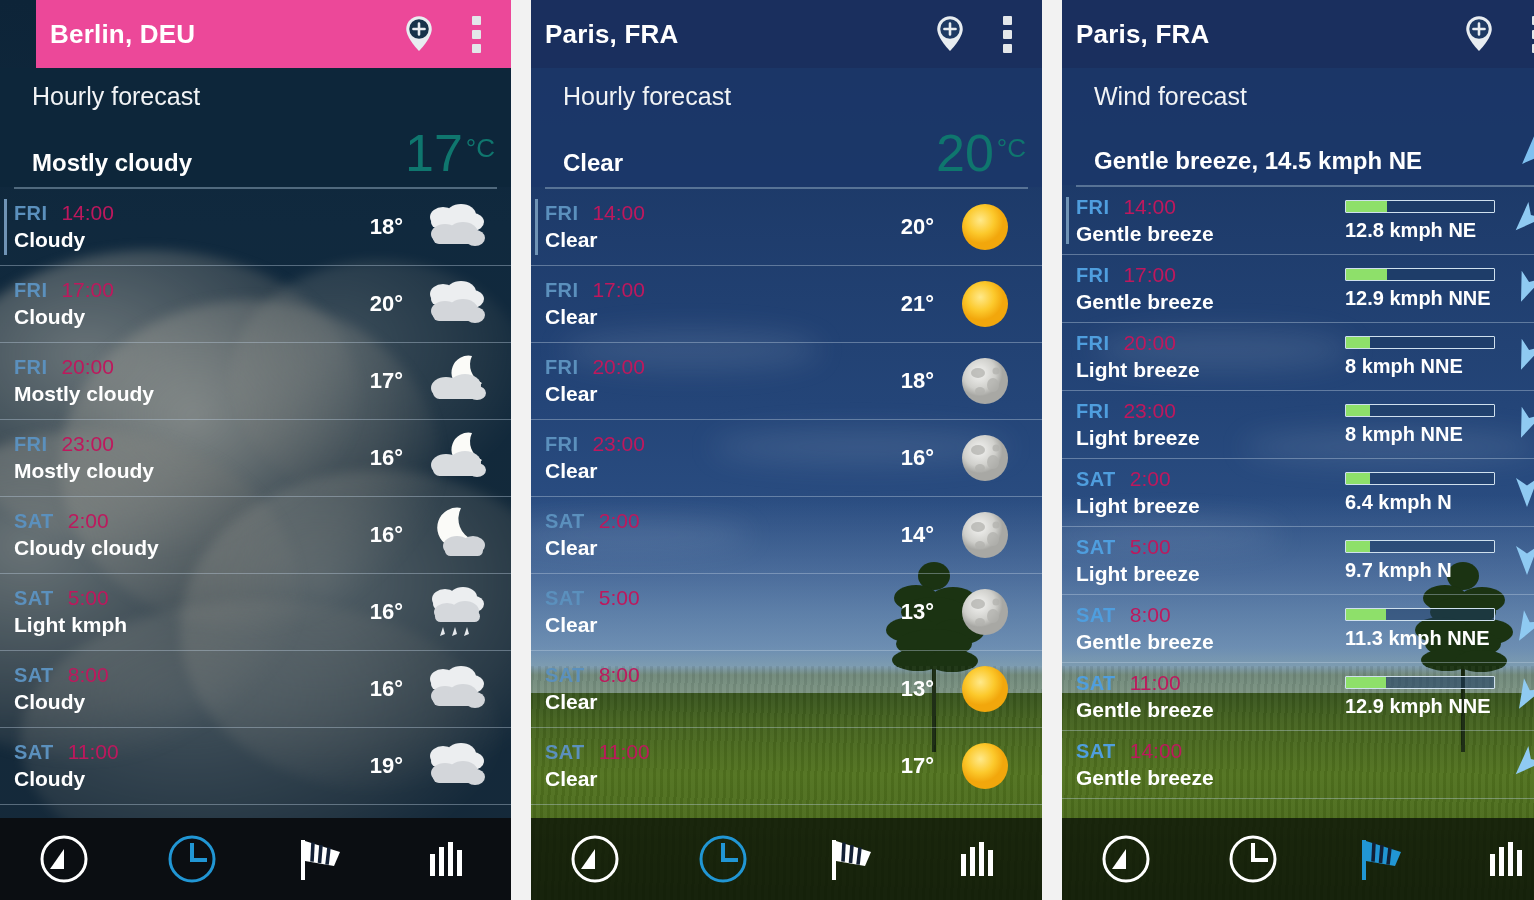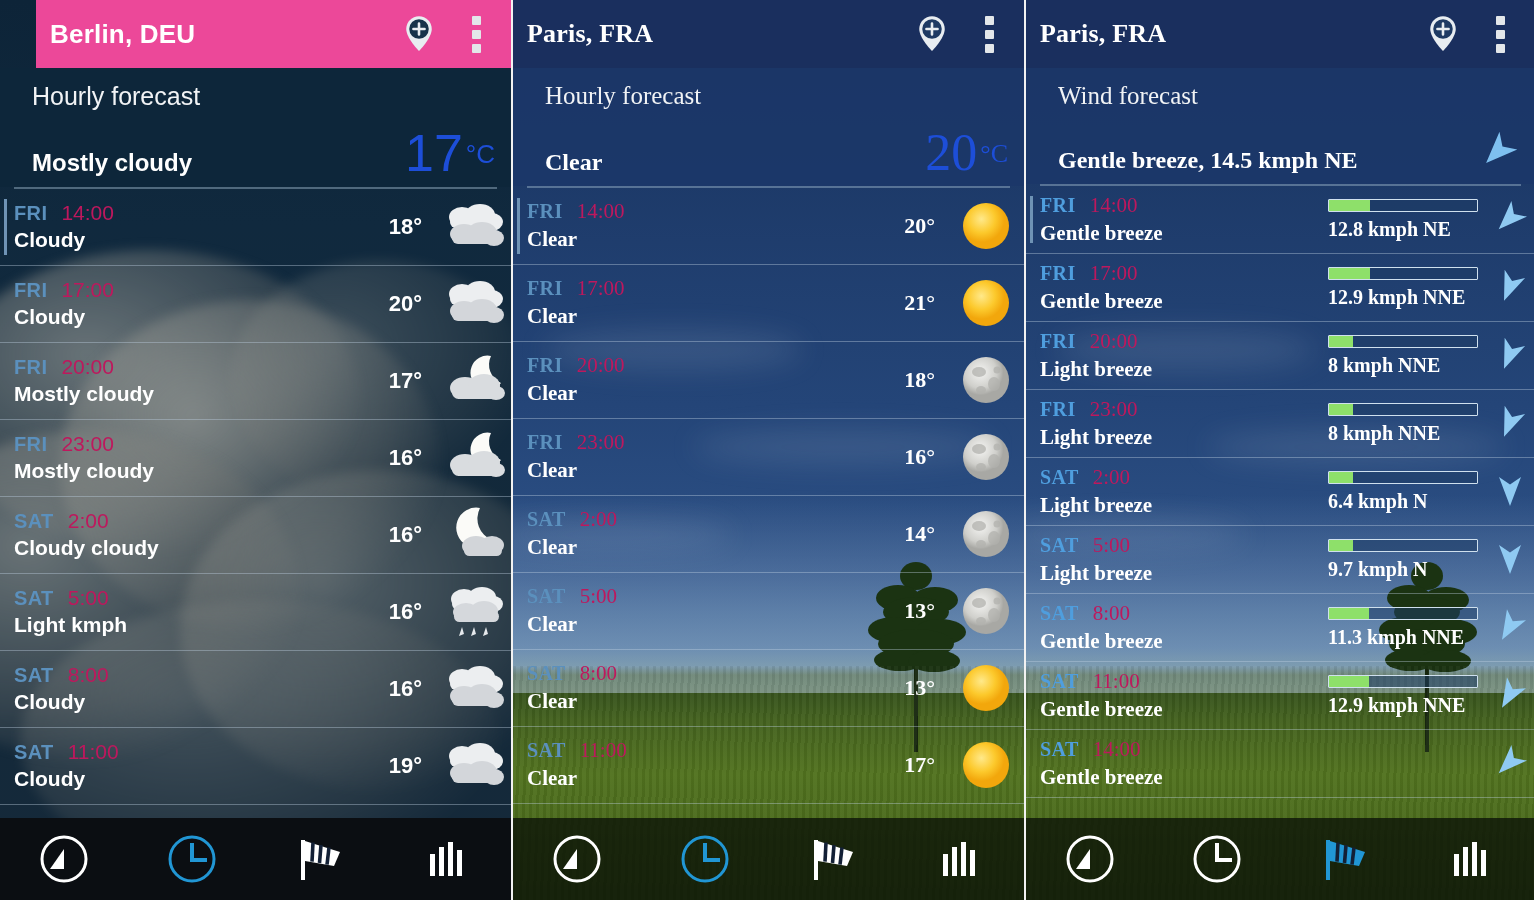--- a/index.html
+++ b/index.html
@@ -10,21 +10,21 @@
     overflow: hidden;
   }
   .screens { display: flex; width: 1534px; height: 900px; background: #f2f2f2; }
 
   .panel {
     position: relative;
     width: 511px; height: 900px;
     overflow: hidden;
     flex: 0 0 auto;
   }
-  .panel + .panel { margin-left: 2px; font-family: Liberation Serif, serif; }
+  .panel + .panel { margin-left: 20px; }
   .panel:nth-child(3) { width: 509px; }
 
   
   .bg { position: absolute; inset: 0; z-index: 0; }
 
   
   .bg-clouds { background: linear-gradient(180deg,#0d2438 0%, #10293e 25%, #13293a 60%, #15293a 100%); }
   .bg-clouds .cl {
     position: absolute; border-radius: 50%;
     background: radial-gradient(ellipse at 35% 35%, rgba(176,176,168,.55), rgba(120,122,118,.30) 55%, rgba(70,78,82,0) 76%);
@@ -66,32 +66,32 @@
   .kebab { display:flex; flex-direction:column; gap:5px; }
   .kebab i { display:block; width:9px; height:9px; background:#e3e7ea; border-radius:1px; }
 
   .summary { padding: 14px 16px 10px 32px; position:relative; }
   .p1 .summary { background: rgba(13,38,58,.86); }
   .p2 .summary { background: rgba(27,55,105,.80); }
   .p3 .summary { background: rgba(27,55,105,.80); }
   .forecast-kind { color:#f1f3f5; font-size:25px; font-weight:400; margin-bottom:20px; }
   .summary-row { display:flex; align-items:flex-end; }
   .cond { color:#fff; font-size:24px; font-weight:bold; flex:1; }
-  .temp-wrap { display:flex; align-items:center; color:#1d4ed8; }
+  .temp-wrap { display:flex; align-items:flex-start; color:#0f766e; }
   .temp-val { font-size:52px; line-height:.88; font-weight:300; }
   .temp-unit { font-size:26px; font-weight:300; margin-left:3px; margin-top:2px; }
   .wind-head-arrow { width:42px; height:42px; margin-bottom:2px; }
 
   .sep { height:2px; background:rgba(160,185,205,.45); margin:0 14px; }
 
   
   .list { flex:1; overflow:hidden; position:relative; }
   .row {
     position:relative; display:flex; align-items:center;
-    height:77px; padding:0 5px 0 14px;
+    height:77px; padding:0 24px 0 14px;
     border-bottom:1px solid rgba(190,208,224,.40);
   }
   .p3 .row { height:68px; }
   .row.first::before {
     content:""; position:absolute; left:4px; top:10px; bottom:10px; width:3px;
     background:#6f93b5;
   }
   .row .when { flex:1; min-width:0; }
   .dayline { display:flex; align-items:baseline; gap:14px; }
   .dow { color:#5b90bd; font-size:20px; font-weight:bold; letter-spacing:.4px; }

